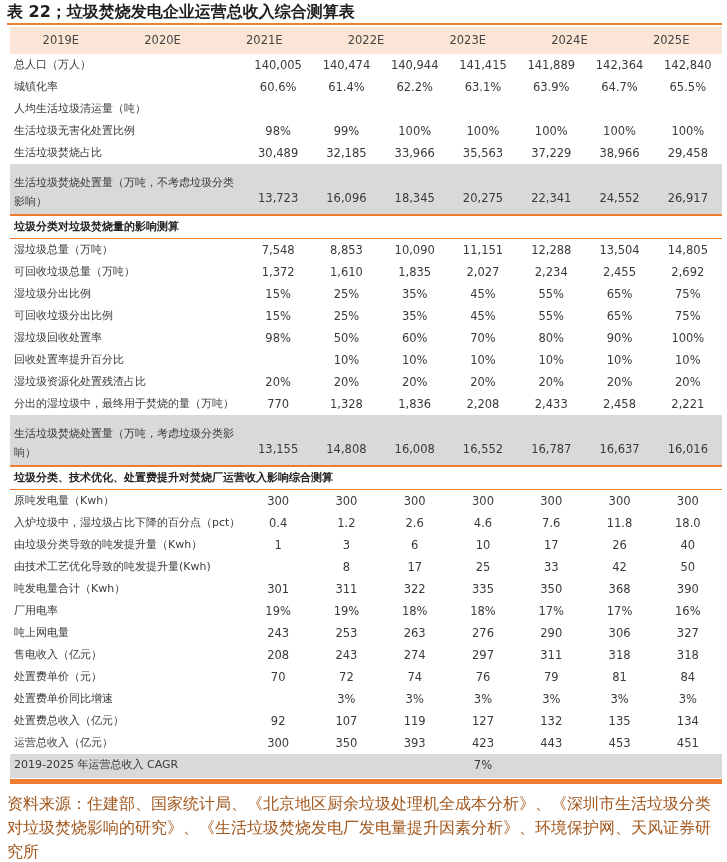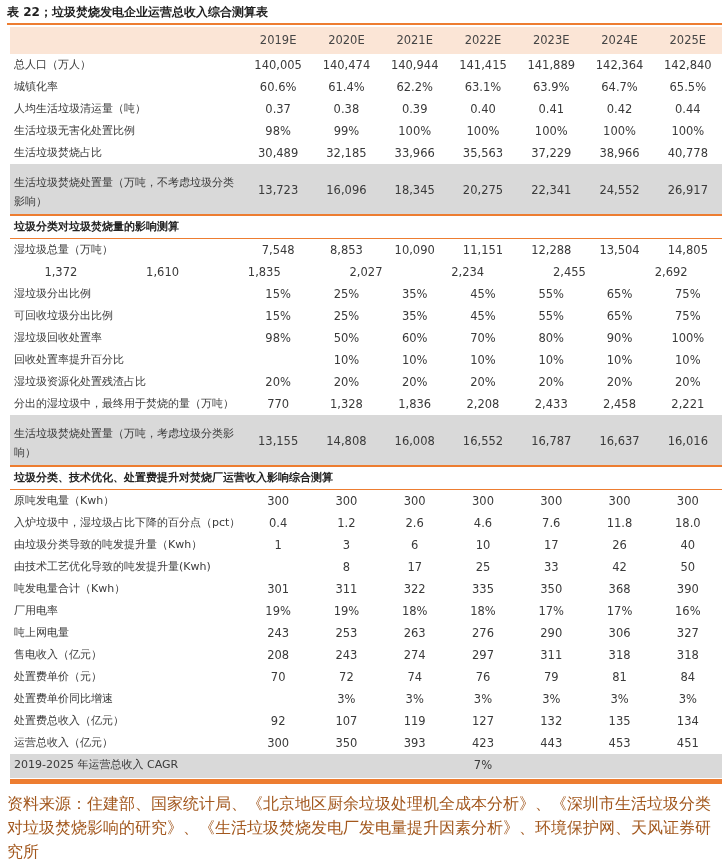--- a/index.html
+++ b/index.html
@@ -7,35 +7,35 @@
     --peach:#FBE5D6;
     --band:#D9D9D9;
     --text:#3A3A3A;
     --title:#1F1F1F;
     --footer:#A2571D;
   }
   html,body{margin:0;padding:0;background:#fff;}
   body{font-family:"DejaVu Sans","Liberation Sans",sans-serif;color:var(--text);}
   .page{width:727px;height:862px;background:#fff;overflow:hidden;position:relative;}
 
-  .title{margin:4px 5px 0 7px;font-size:12px;font-weight:bold;color:var(--title);line-height:16px;}
+  .title{margin:4px 5px 0 7px;font-size:16px;font-weight:bold;color:var(--title);line-height:16px;}
   .title-rule{margin:3px 5px 0 7px;height:2px;background:var(--orange);}
 
   .table{margin:2px 5px 0 10px;width:712px;font-size:11px;}
 
   .row{display:flex;}
-  .row.header{height:27px;line-height:27px;background:var(--peach);font-size:11.5px;color:#454545;}
+  .row.header{height:27px;line-height:27px;background:var(--peach);font-size:11.5px;color:#454545;flex-direction:column;}
   .row.data{height:22px;line-height:22px;}
   .lab{width:230px;padding-left:4px;white-space:nowrap;overflow:visible;}
   .vals{flex:1;display:flex;}
   .v{flex:1;text-align:center;font-size:11.5px;}
 
   .row.band{background:var(--band);align-items:stretch;min-height:44px;}
   .row.band .lab{white-space:normal;line-height:19px;padding-top:9px;padding-bottom:3px;width:230px;}
-  .row.band .vals{align-items:flex-end;padding-bottom:17px;}
+  .row.band .vals{align-items:flex-end;padding-bottom:9px;}
 
   .row.band1{background:var(--band);height:24px;line-height:22px;}
 
   .section{font-weight:bold;color:#232323;line-height:20px;padding:1px 0 1px 4px;
            border-top:2px solid var(--orange);border-bottom:1.5px solid var(--orange);}
 
   .endbar{height:5px;background:var(--orange);margin-top:1px;}
 
   .footer{margin:8px 6px 0 7px;color:var(--footer);}
   .footer .src{font-size:16px;line-height:24px;}
@@ -79,29 +79,20 @@
           <div class="v">61.4%</div>
           <div class="v">62.2%</div>
           <div class="v">63.1%</div>
           <div class="v">63.9%</div>
           <div class="v">64.7%</div>
           <div class="v">65.5%</div>
         </div>
       </div>
       <div class="row data">
         <div class="lab">人均生活垃圾清运量（吨）</div>
-        <div class="vals">
-          <div class="v">0.37</div>
-          <div class="v">0.38</div>
-          <div class="v">0.39</div>
-          <div class="v">0.40</div>
-          <div class="v">0.41</div>
-          <div class="v">0.42</div>
-          <div class="v">0.44</div>
-        </div>
       </div>
       <div class="row data">
         <div class="lab">生活垃圾无害化处置比例</div>
         <div class="vals">
           <div class="v">98%</div>
           <div class="v">99%</div>
           <div class="v">100%</div>
           <div class="v">100%</div>
           <div class="v">100%</div>
           <div class="v">100%</div>
@@ -110,21 +101,21 @@
       </div>
       <div class="row data">
         <div class="lab">生活垃圾焚烧占比</div>
         <div class="vals">
           <div class="v">30,489</div>
           <div class="v">32,185</div>
           <div class="v">33,966</div>
           <div class="v">35,563</div>
           <div class="v">37,229</div>
           <div class="v">38,966</div>
-          <div class="v">40,778</div>
+          <div class="v">29,458</div>
         </div>
       </div>
       <div class="row band">
         <div class="lab">生活垃圾焚烧处置量（万吨，不考虑垃圾分类影响）</div>
         <div class="vals">
           <div class="v">13,723</div>
           <div class="v">16,096</div>
           <div class="v">18,345</div>
           <div class="v">20,275</div>
           <div class="v">22,341</div>
@@ -139,20 +130,21 @@
           <div class="v">7,548</div>
           <div class="v">8,853</div>
           <div class="v">10,090</div>
           <div class="v">11,151</div>
           <div class="v">12,288</div>
           <div class="v">13,504</div>
           <div class="v">14,805</div>
         </div>
       </div>
       <div class="row data">
+        <div class="lab">可回收垃圾总量（万吨）</div>
         <div class="vals">
           <div class="v">1,372</div>
           <div class="v">1,610</div>
           <div class="v">1,835</div>
           <div class="v">2,027</div>
           <div class="v">2,234</div>
           <div class="v">2,455</div>
           <div class="v">2,692</div>
         </div>
       </div>

